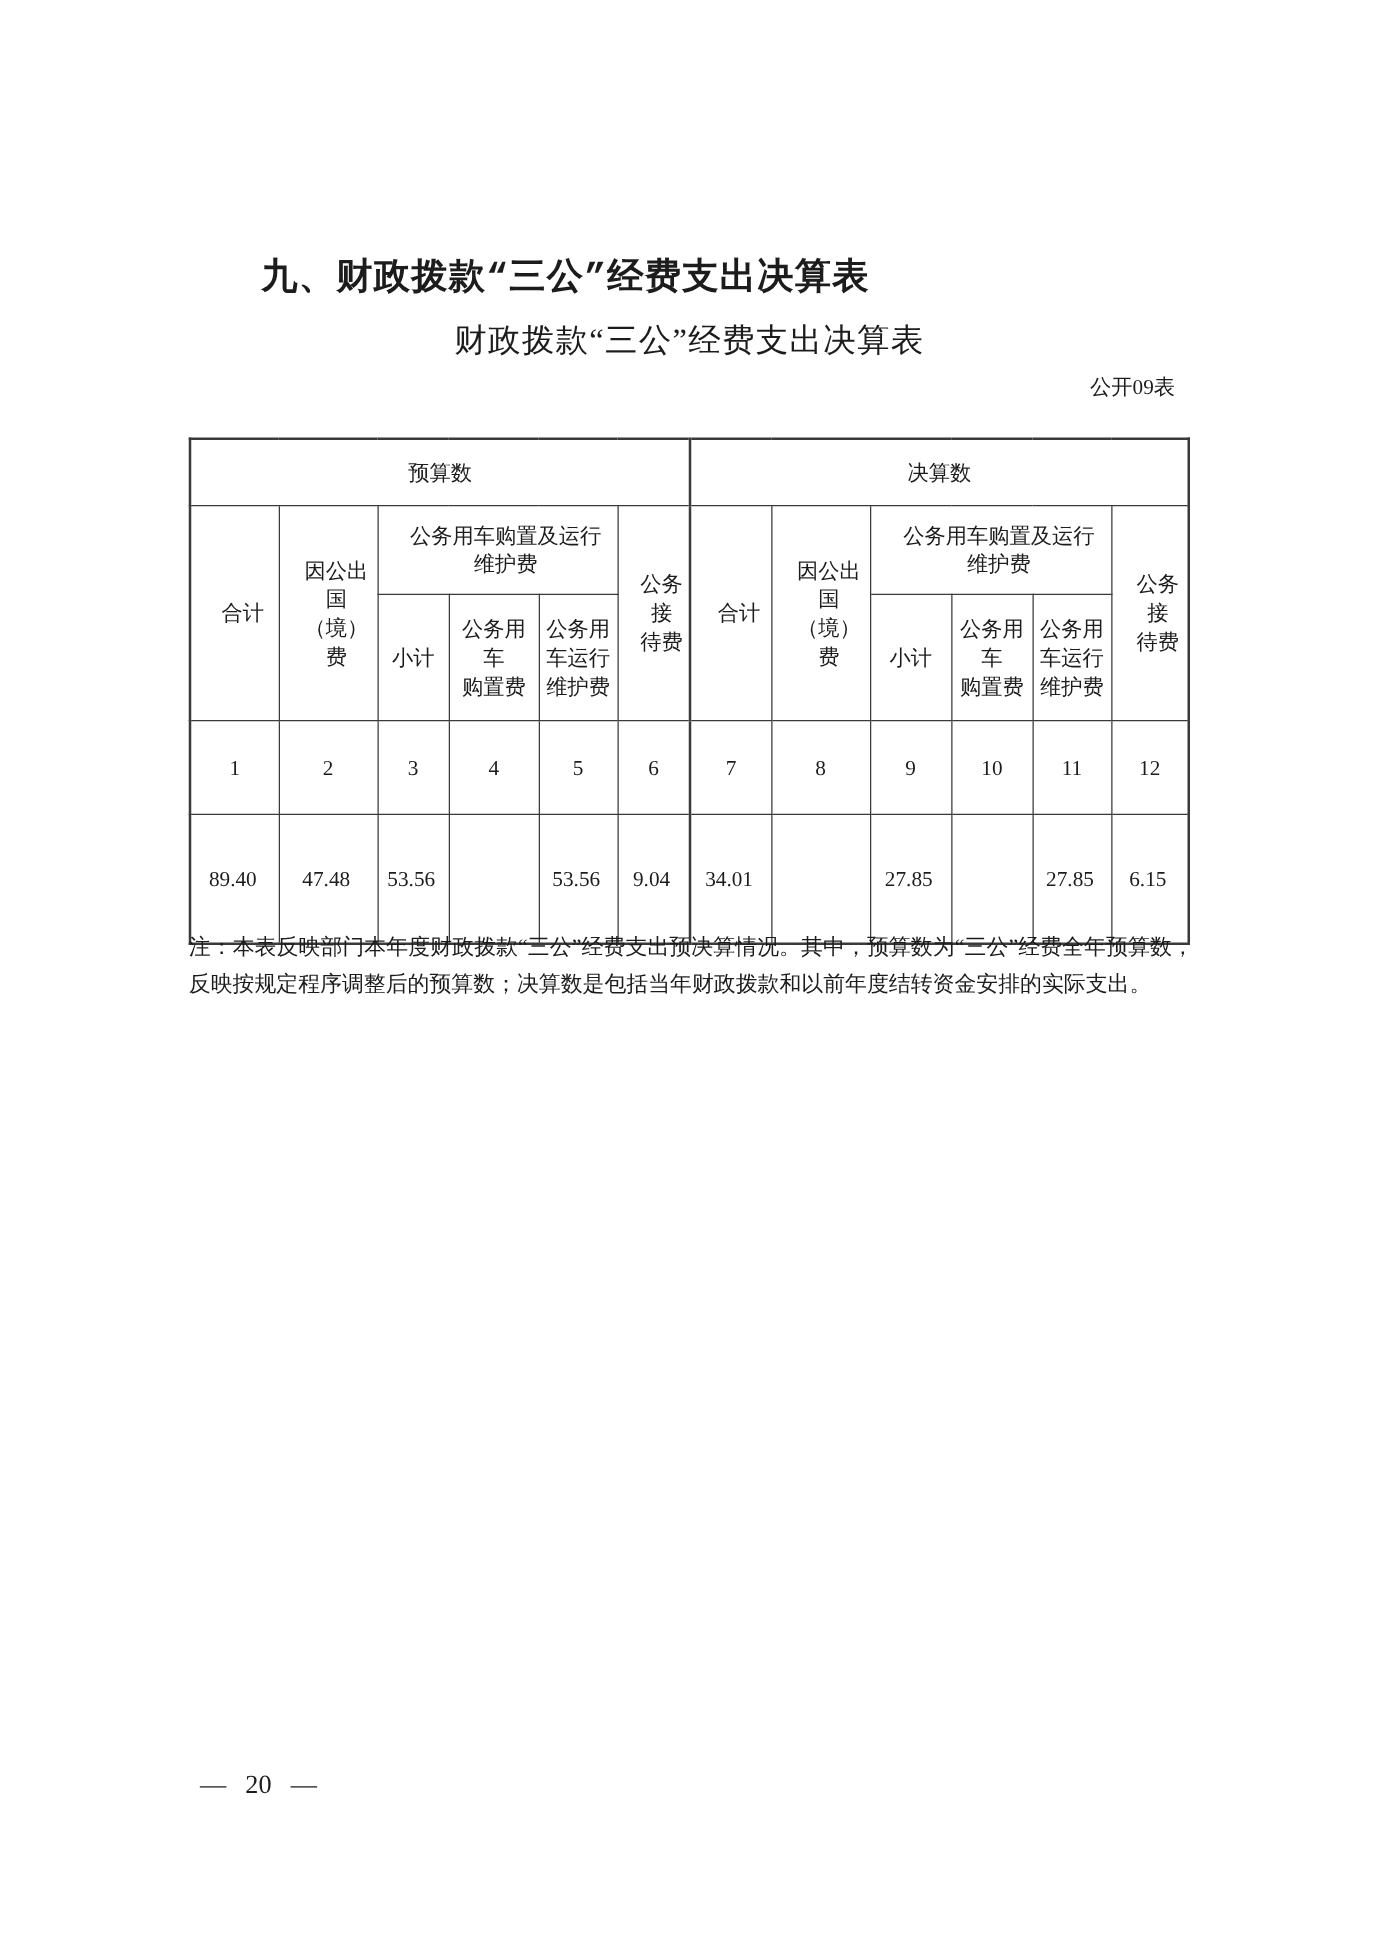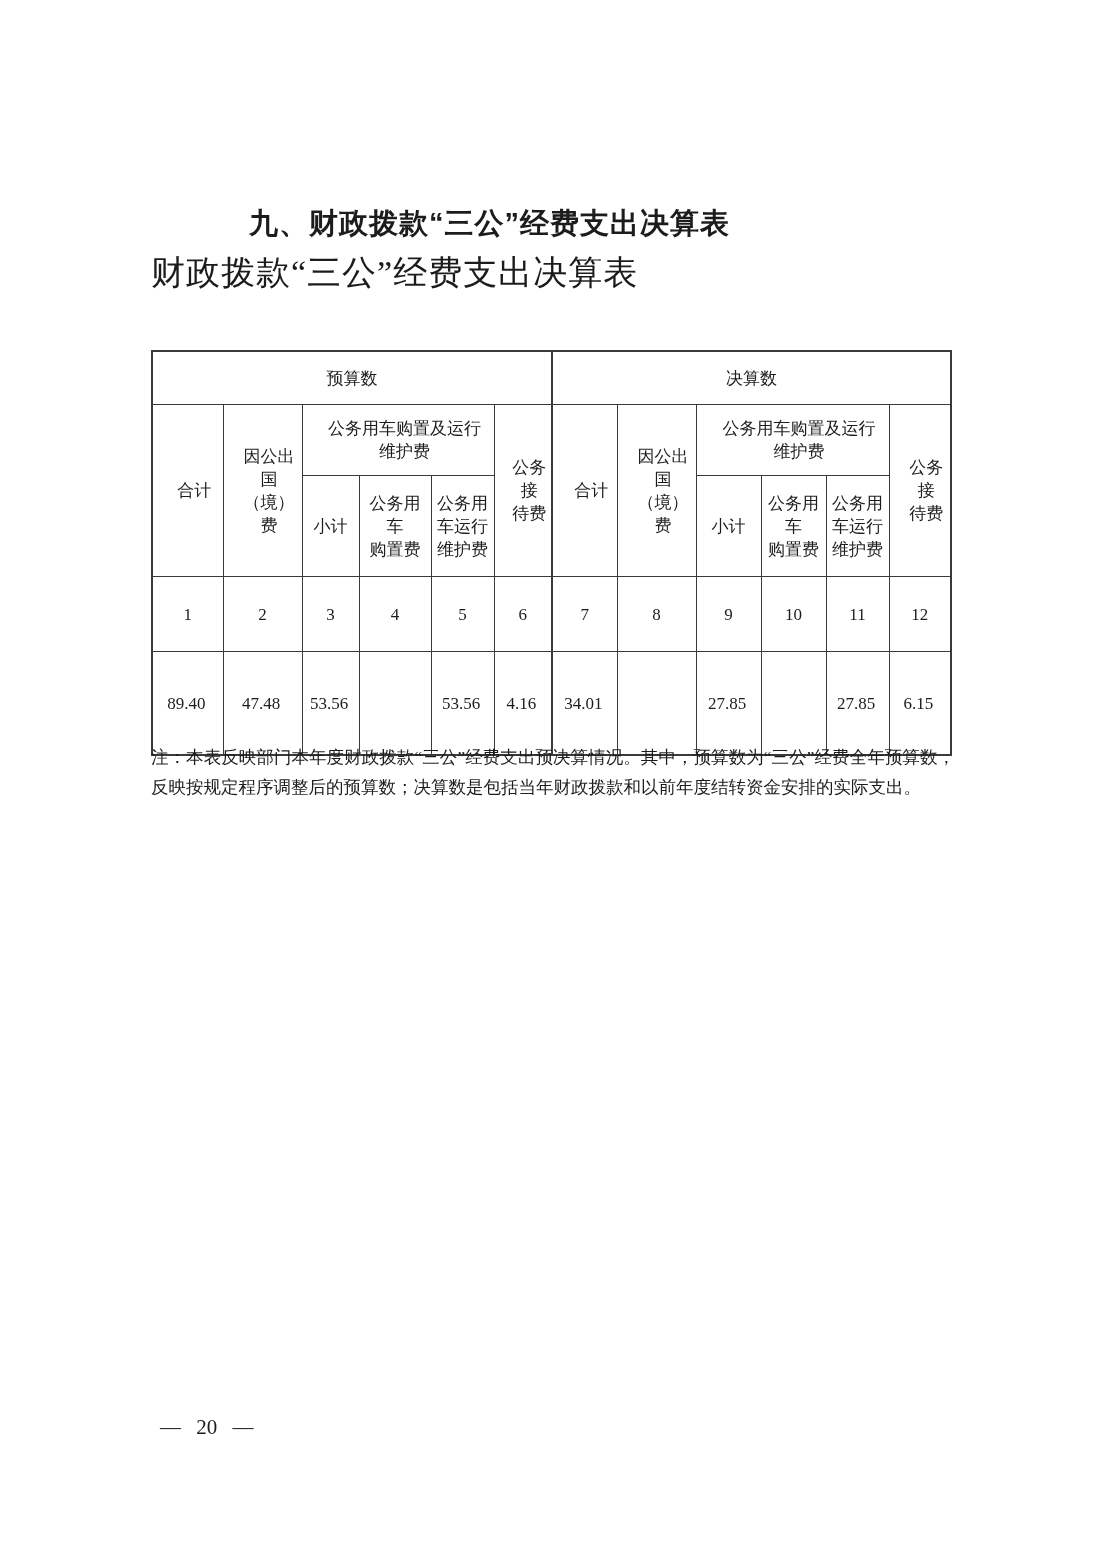--- a/index.html
+++ b/index.html
@@ -7,26 +7,26 @@
     position:relative;
     width:1102px;
     height:1559px;
     background:#ffffff;
     font-family:"Liberation Serif","DejaVu Serif",serif;
     color:#1c1c1c;
     overflow:hidden;
   }
   .doc-title {
     position:absolute; left:209px; top:206px;
-    font-family:Liberation Sans, sans-serif;
-    font-weight:bold; font-size:29px; line-height:34px; letter-spacing:1px;margin-left:40px;
+    font-family:Liberation Mono, monospace;
+    font-weight:bold; font-size:29px; line-height:34px; letter-spacing:1px;
   }
   .table-title {
     position:absolute; left:151px; top:257px; width:801px;
-    text-align:left; font-size:34px; line-height:32px; letter-spacing:1px;
+    text-align:center; font-size:26px; line-height:32px; letter-spacing:1px;
   }
   .table-code {
     position:absolute; left:151px; top:299px; width:789px;
     text-align:right; font-size:17px; line-height:22px;
   }
   .unit-row {
     position:absolute; left:151px; top:321px; width:790px;
     display:flex; justify-content:space-between;
     font-size:17px; line-height:22px;
   }
@@ -58,20 +58,21 @@
     font-size:21px; line-height:26px; word-spacing:10px;
   }
 </style>
 </head>
 <body>
 
 <div class="page">
 
   <div class="doc-title">九、财政拨款“三公”经费支出决算表</div>
   <div class="table-title">财政拨款“三公”经费支出决算表</div>
+  <div class="table-code">公开09表</div>
 
 
   <table class="xtable">
     <colgroup>
       <col style="width:71px">
         <col style="width:79px">
         <col style="width:57px">
       <col style="width:72px">
         <col style="width:63px">
         <col style="width:58px">
@@ -130,21 +131,21 @@
       <td>10</td>
       <td>11</td>
       <td>12</td>
     </tr>
     <tr class="r-val">
       <td>89.40</td>
       <td>47.48</td>
       <td>53.56</td>
       <td></td>
       <td>53.56</td>
-      <td>4.16</td>
+      <td>9.04</td>
       <td class="dv">34.01</td>
       <td></td>
       <td>27.85</td>
       <td></td>
       <td>27.85</td>
       <td>6.15</td>
     </tr>
   </tbody>
     </table>
 

